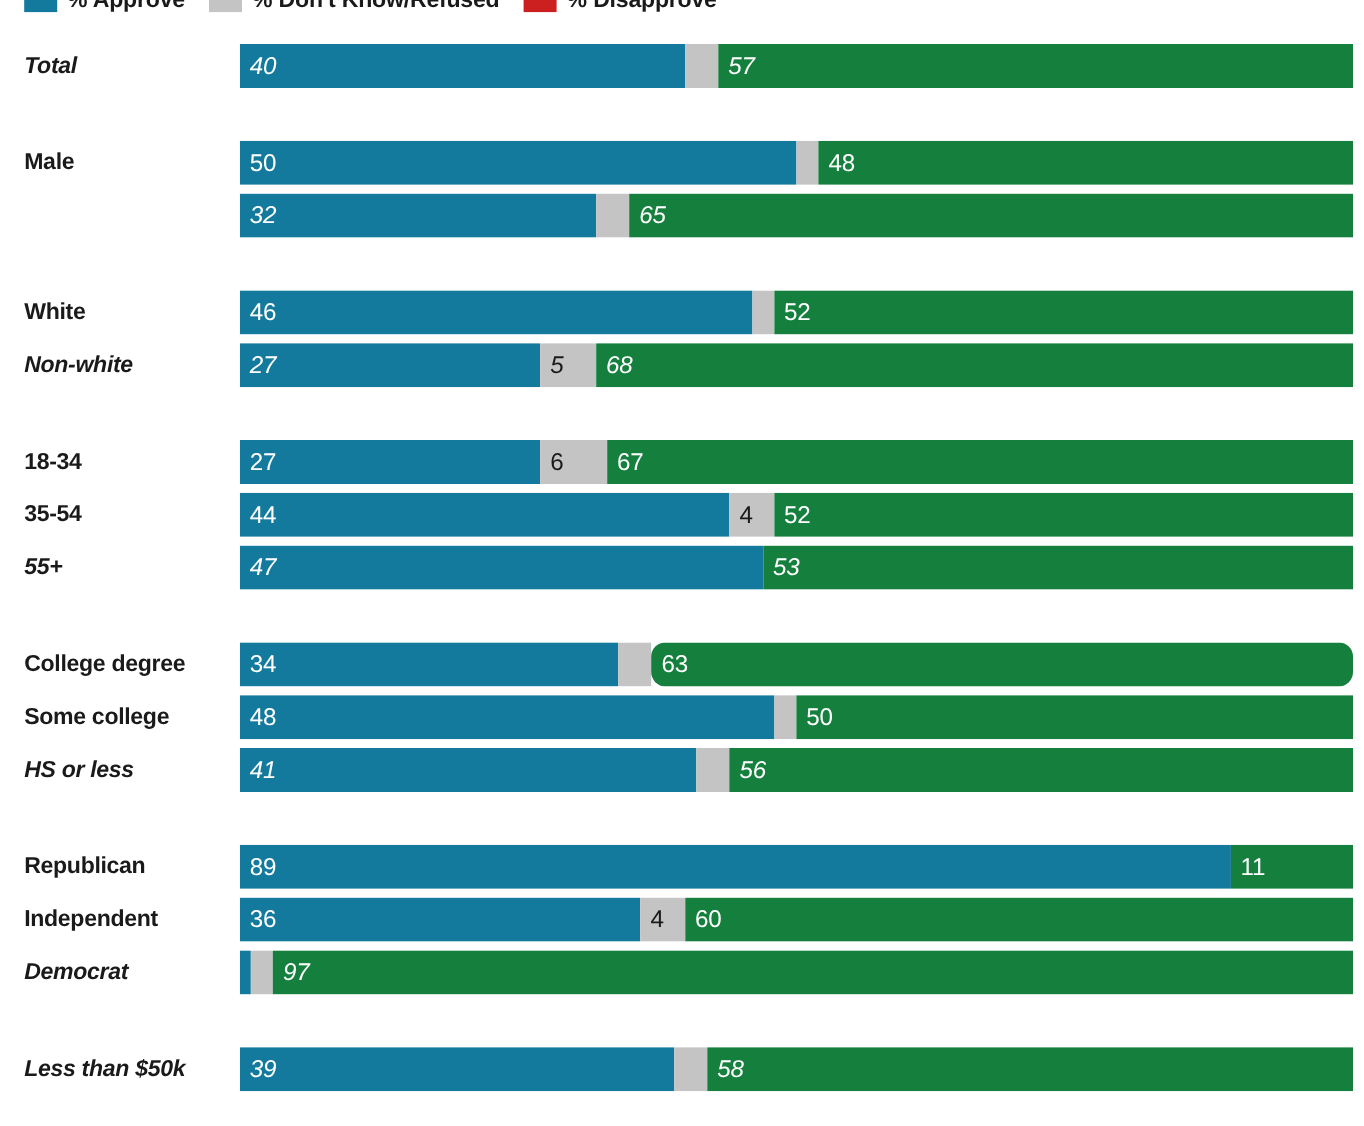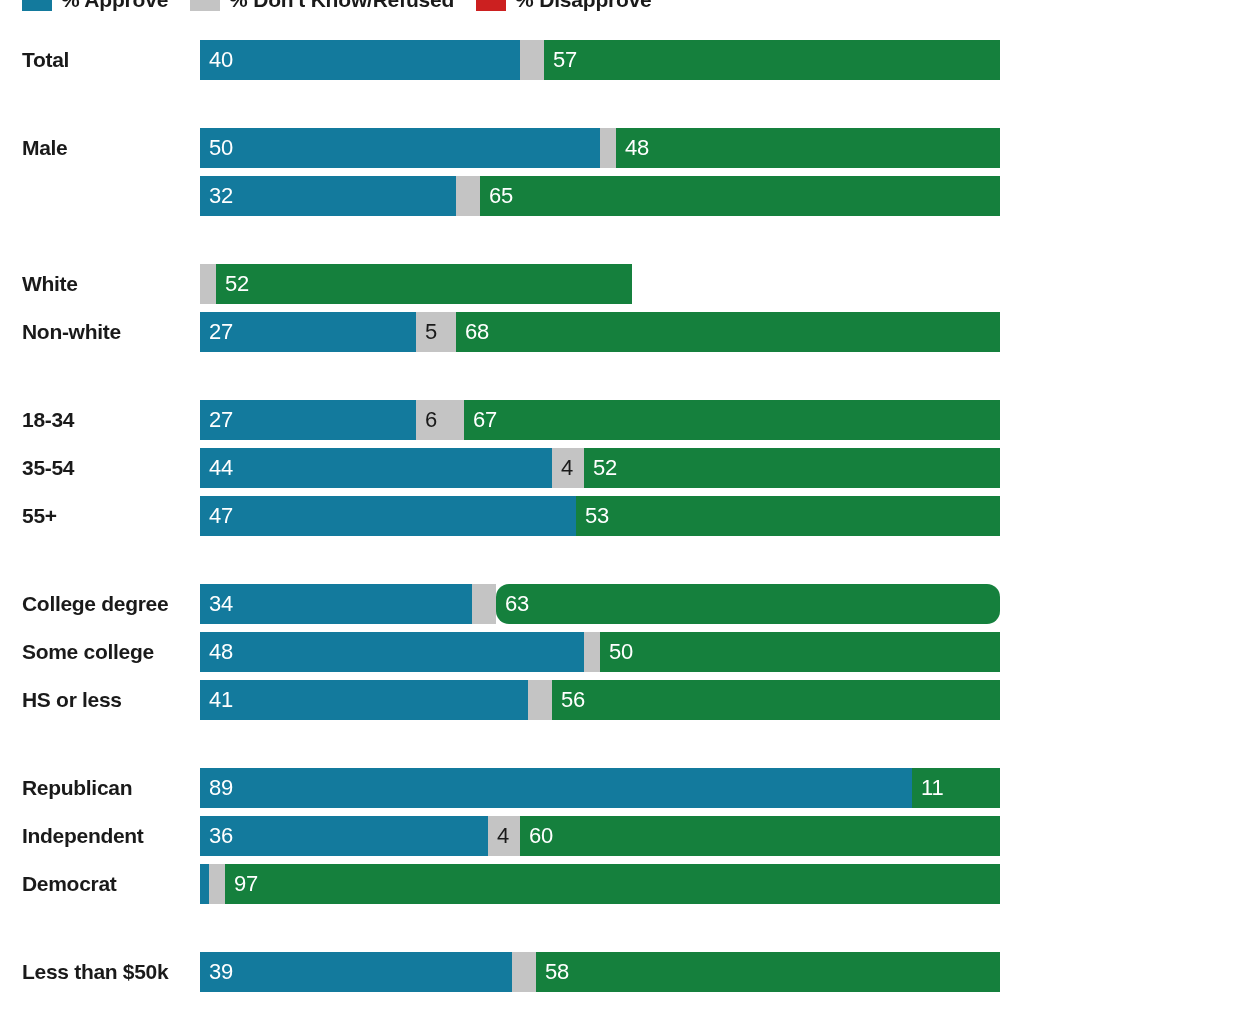--- a/index.html
+++ b/index.html
@@ -59,40 +59,41 @@
     margin-bottom: 0;
     margin-top: 44px;
   }
   .row {
     position: relative;
     height: 40px;
     margin-bottom: 8px;
   }
   .row:last-child {
     margin-bottom: 0;
+    font-style: italic;
   }
   .row-label {
     position: absolute;
     left: 22px;
     top: 0;
     width: 170px;
     height: 40px;
     display: flex;
     align-items: center;
     font-size: 21px;
     font-weight: 700;
     color: #1a1a1a;
     letter-spacing: -0.3px;
     white-space: nowrap;
   }
   .bar {
     position: absolute;
-    left: 200px;
+    left: 218px;
     top: 0;
-    width: 800px;
+    width: 1012px;
     height: 40px;
     display: flex;
     overflow: hidden;
   }
   .seg {
     height: 40px;
     display: flex;
     align-items: center;
     box-sizing: border-box;
     padding-left: 9px;
@@ -167,20 +168,23 @@
           <div class="seg seg-dis" style="width: 65%;">
             <span class="val">65</span>
           </div>
         </div>
       </div>
     </div>
     <div class="group">
       <div class="row">
         <div class="row-label">White</div>
         <div class="bar">
+          <div class="seg seg-approve" style="width: 46%;">
+            <span class="val">46</span>
+          </div>
           <div class="seg seg-dk" style="width: 2%;">
             <span class="val"></span>
           </div>
           <div class="seg seg-dis" style="width: 52%;">
             <span class="val">52</span>
           </div>
         </div>
       </div>
       <div class="row">
         <div class="row-label">Non-white</div>

